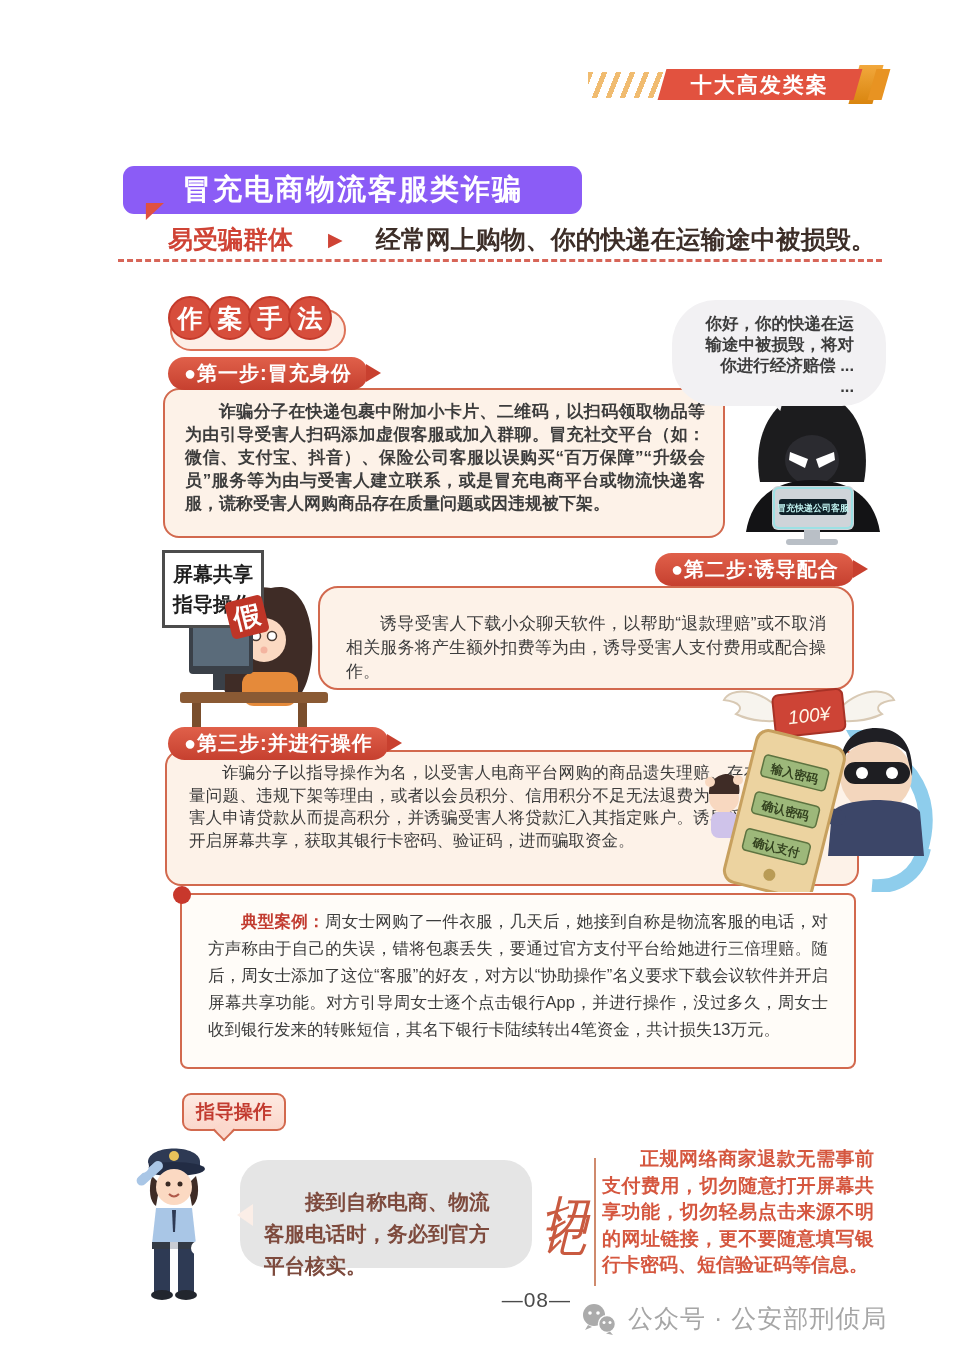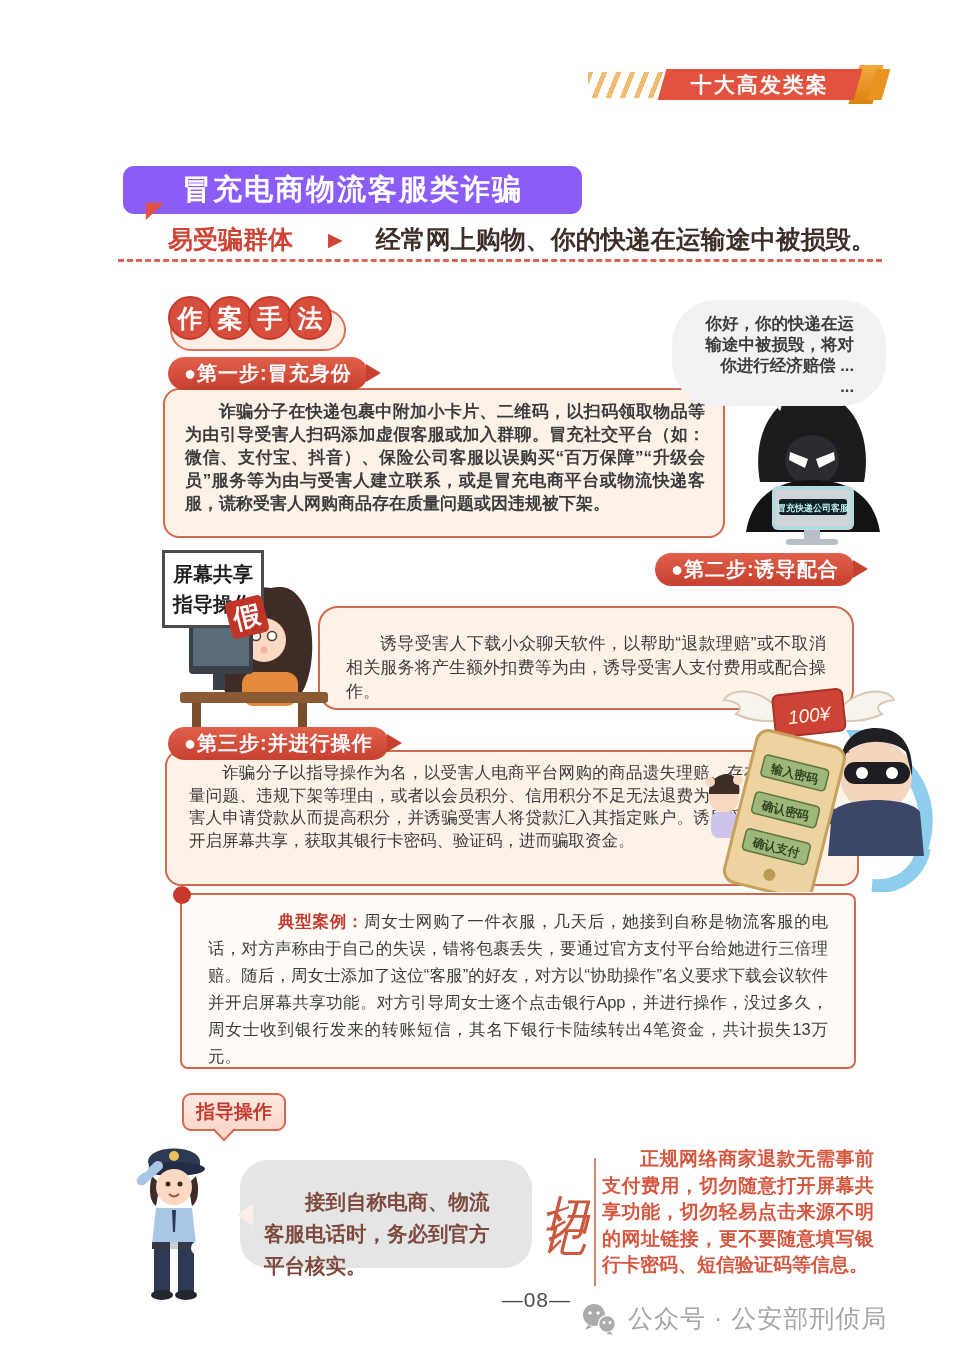--- a/index.html
+++ b/index.html
@@ -49,21 +49,21 @@
   .step-pill{position:absolute;height:33px;background:linear-gradient(180deg,#e0604a,#c6402f);
      border-radius:17px;color:#fff;font-weight:bold;font-size:20px;display:flex;align-items:center;
      justify-content:center;padding:0 16px;letter-spacing:1px;z-index:4;white-space:nowrap;}
   .step-pill::after{content:'';position:absolute;right:-13px;top:7px;width:0;height:0;
      border-top:9px solid transparent;border-bottom:9px solid transparent;border-left:15px solid #c8402f;}
 
   .box1{left:163px;top:388px;width:562px;height:150px;}
   .box1 p{padding:10px 18px 0 20px;font-size:17px;line-height:23px;font-weight:bold;}
   .pill1{left:168px;top:357px;}
 
-  .box2{left:318px;top:586px;width:536px;height:104px;border-radius:20px;margin-top:20px;}
+  .box2{left:318px;top:586px;width:536px;height:104px;border-radius:20px;}
   .box2 p{padding:24px 26px 0 26px;font-size:17px;line-height:24px;}
   .pill2{left:655px;top:553px;}
 
   .box3{left:165px;top:750px;width:694px;height:136px;}
   .box3 p{padding:9px 80px 0 22px;font-size:16.5px;line-height:22.5px;}
   .pill3{left:168px;top:727px;}
 
   
   .hacker-bubble{position:absolute;left:672px;top:300px;width:214px;height:106px;background:#f2f1f3;
      border-radius:44px;box-sizing:border-box;padding:13px 32px;color:#3c3c3c;font-weight:bold;
@@ -80,21 +80,21 @@
      color:#fff;font-size:27px;font-weight:bold;display:flex;align-items:center;justify-content:center;
      transform:rotate(-14deg);border-radius:5px;z-index:4;}
   .girl-svg{position:absolute;left:176px;top:580px;z-index:2;}
 
   
   .thief-svg{position:absolute;left:686px;top:680px;z-index:3;}
 
   
   .case-box{left:180px;top:893px;width:676px;height:176px;background:#fffcf8;border-radius:8px;border-width:2px;}
   .case-box p{padding:13px 26px 0 26px;font-size:16.5px;line-height:27px;}
-  .case-label{color:#c23b30;font-weight:bold;margin-left:37px;}
+  .case-label{color:#c23b30;font-weight:bold;}
   .case-corner{position:absolute;left:173px;top:886px;width:18px;height:18px;background:#c8382c;
      border-radius:50%;z-index:2;}
 
   
   .tip-tag{position:absolute;left:182px;top:1093px;width:100px;height:34px;
      background:linear-gradient(180deg,#fdeae2,#fbd7cb);border:2px solid #d2694e;border-radius:9px;
      display:flex;align-items:center;justify-content:center;color:#c23b30;font-weight:bold;font-size:19px;z-index:2;}
   .tip-tag::after{content:'';position:absolute;left:32px;bottom:-9px;width:14px;height:14px;
      background:linear-gradient(180deg,#fbd9ce,#fbd7cb);border-right:2px solid #d2694e;
      border-bottom:2px solid #d2694e;transform:rotate(45deg);}

